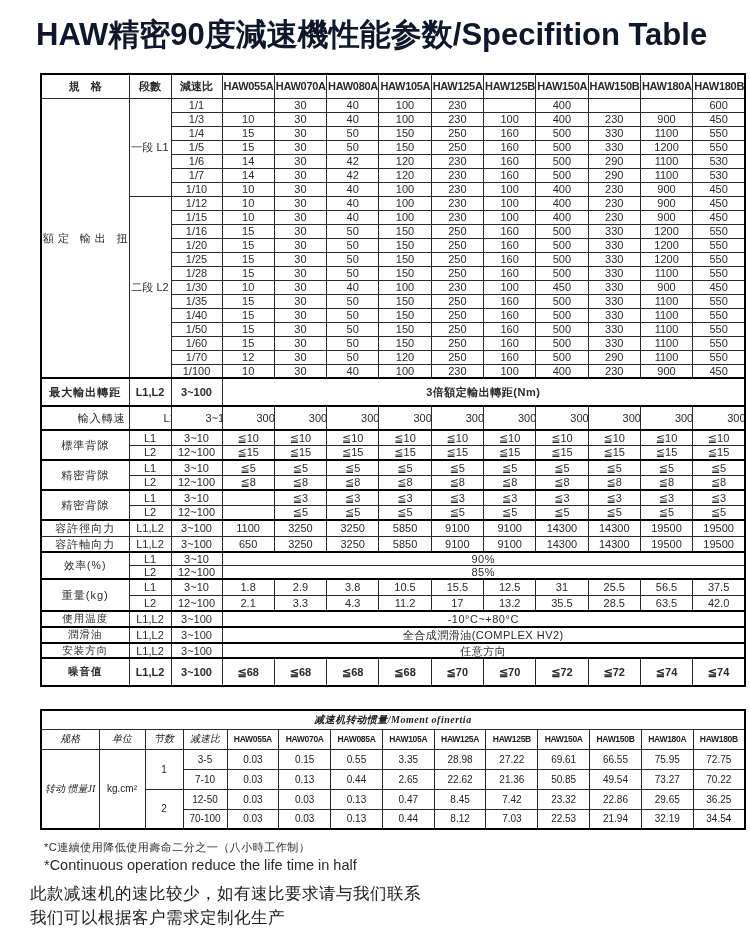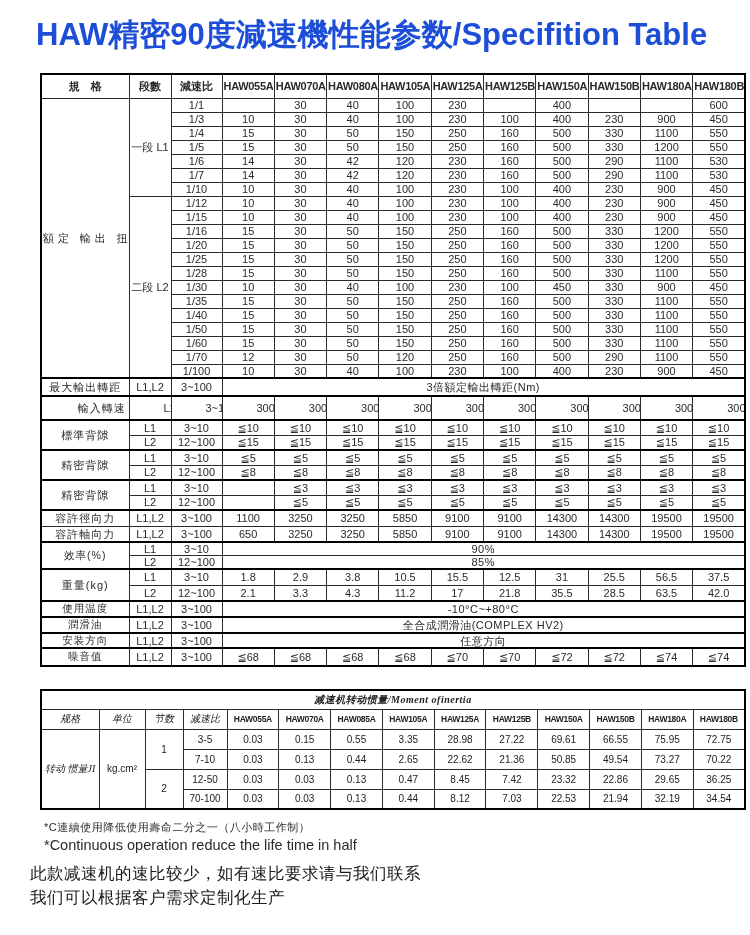--- a/index.html
+++ b/index.html
@@ -10,21 +10,21 @@
     color: #1d1d1d;
     overflow: hidden;
   }
   .page { position: relative; width: 750px; height: 935px; background:#fff; }
 
   .page-title {
     margin: 14px 0 0 36px;
     font-size: 31px;
     font-weight: bold;
     letter-spacing: 0px;
-    color: #1d4ed8;
+    color: #0f172a;
     white-space: nowrap;
   }
 
   
   table.t1 {
     margin: 17px 0 0 40px;
     width: 706px;
     border-collapse: collapse;
     table-layout: fixed;
     border: 2px solid #000;
@@ -53,21 +53,21 @@
   }
   td.stage-cell { font-size: 14px; white-space: pre-line; line-height: 1.25; }
   tr.torque-row td { height: 14px; font-size: 11px; }
   td.ratio-cell { font-size: 10.5px; }
 
   tr.spec td { font-size: 11px; }
   td.spec-head { font-size: 13px; letter-spacing: 1px; }
   td.spec-head.sm { font-size: 10.5px; letter-spacing: 1px; }
   td.span-val { font-size: 12px; letter-spacing: 0.5px; }
   tr.group > td { border-top: 2px solid #000; }
-  tr.h20 td { height: 18px; }
+  tr.h20 td { height: 28px; font-weight: bold; }
   tr.h24 td { height: 24px; padding-left: 34px; }
   tr.h15 td { height: 15px; }
   tr.h16 td { height: 16px; }
   tr.h13 td { height: 13px; }
 
   
   table.t2 {
     margin: 22px 0 0 40px;
     width: 706px;
     border-collapse: collapse;
@@ -590,21 +590,21 @@
           <td class="val">37.5</td>
         </tr>
       <tr class="spec h16">
         <td>L2</td>
         <td>12~100</td>
       <td class="val">2.1</td>
           <td class="val">3.3</td>
           <td class="val">4.3</td>
           <td class="val">11.2</td>
           <td class="val">17</td>
-          <td class="val">21.8</td>
+          <td class="val">13.2</td>
           <td class="val">35.5</td>
           <td class="val">28.5</td>
           <td class="val">63.5</td>
           <td class="val">42.0</td>
         </tr>
       <tr class="spec h16 group">
         <td class="spec-head sm">使用温度</td>
         <td>L1,L2</td>
         <td>3~100</td>
         <td colspan="10" class="span-val">-10°C~+80°C</td>

